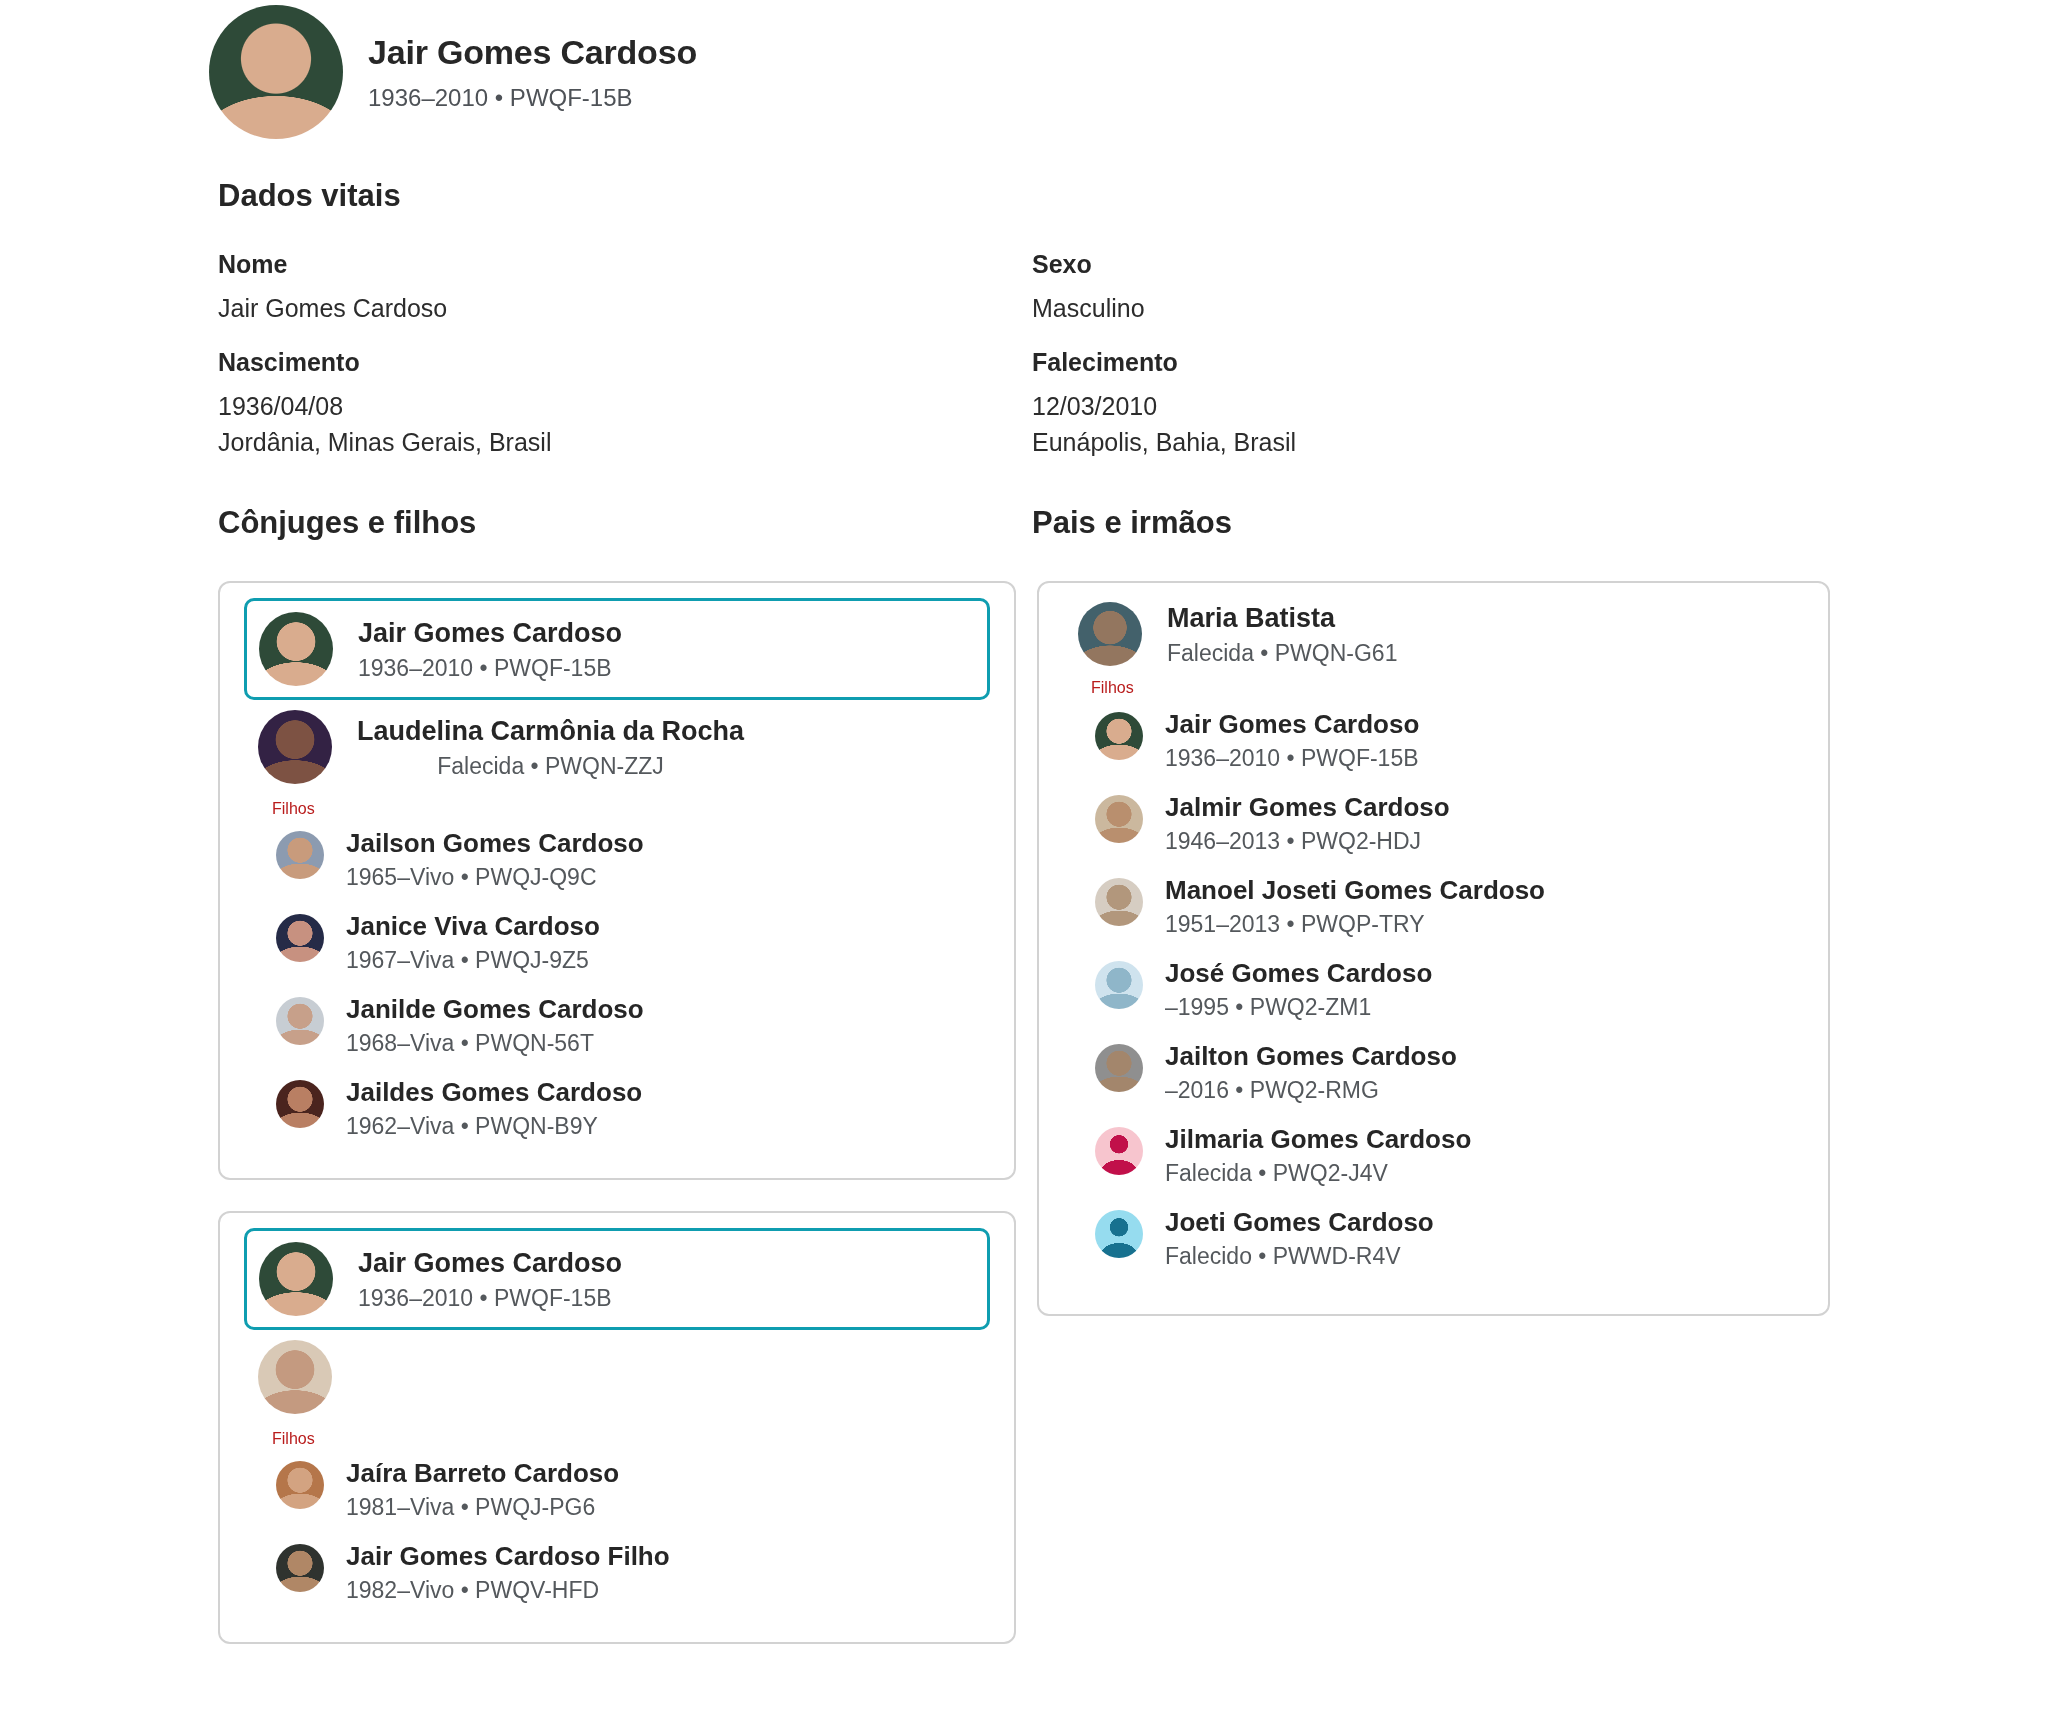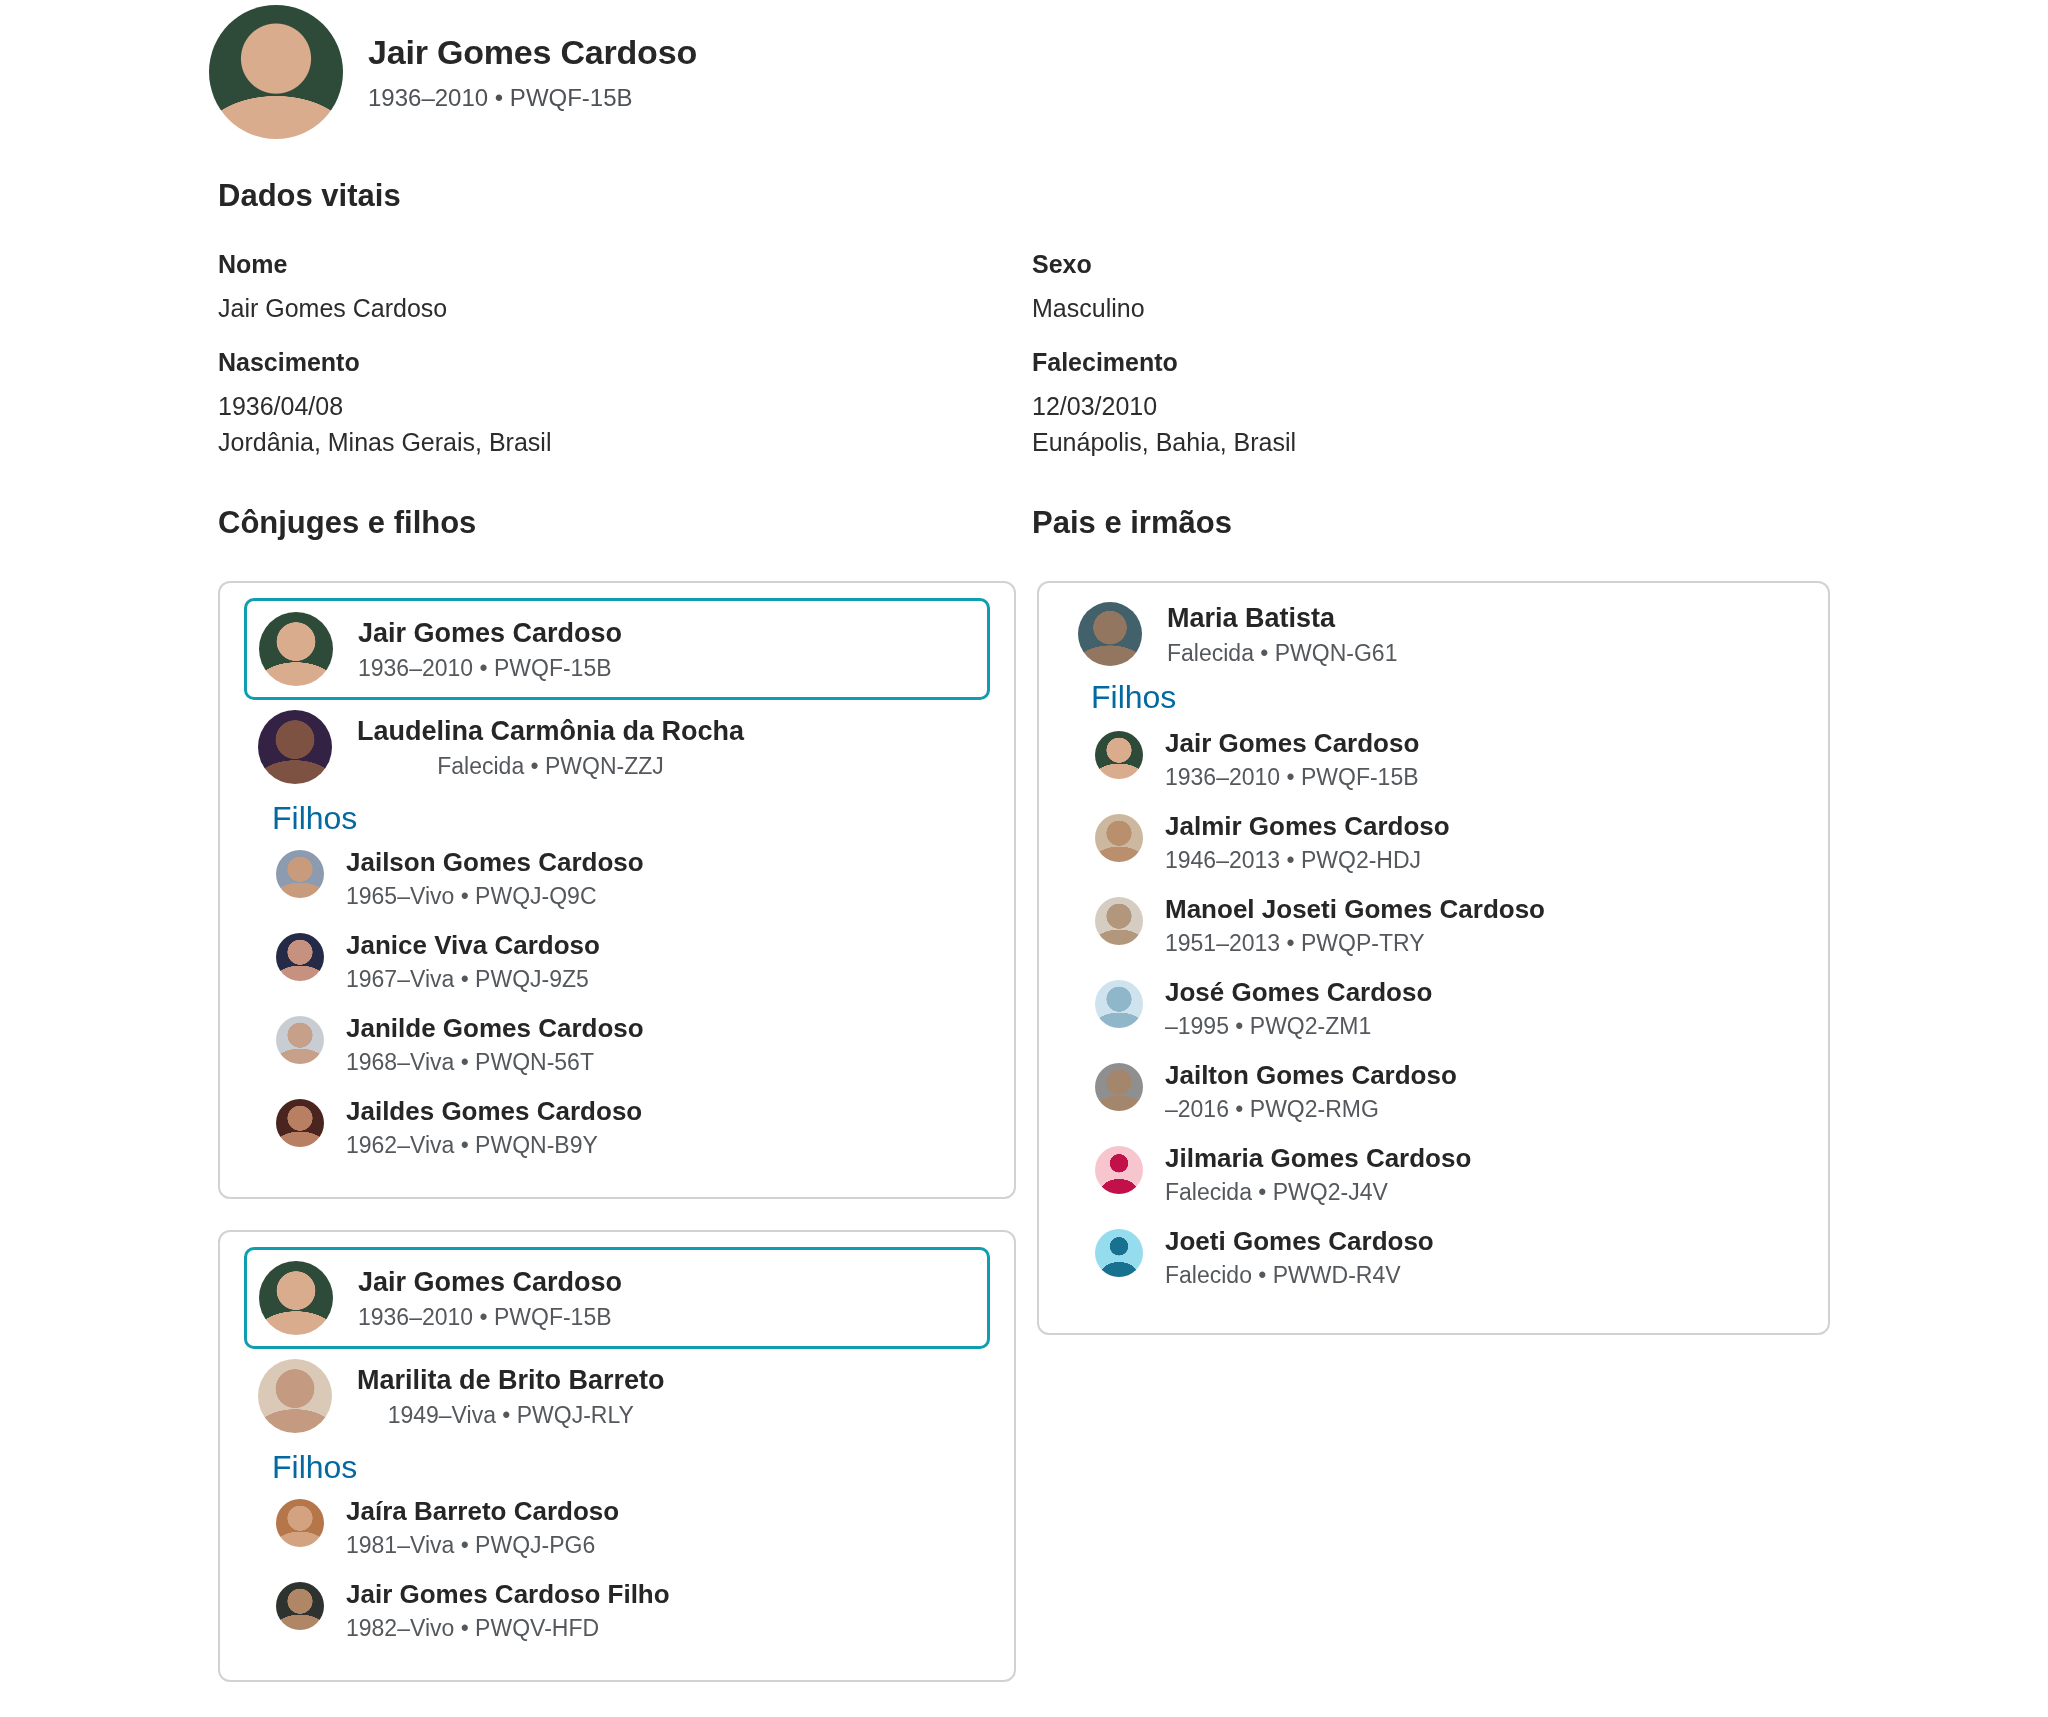--- a/index.html
+++ b/index.html
@@ -70,21 +70,21 @@
     padding: 11px 12px; margin-bottom: 9px;
   }
 
   .prow { display: flex; align-items: center; gap: 25px; cursor: pointer; }
   .prow.indent { margin-left: 14px; margin-top: 10px; text-align: center; }
   .col-right .prow.parent { margin-left: 15px; margin-bottom: 13px; }
   .ptext { display: flex; flex-direction: column; gap: 7px; }
   .pname { font-size: 27px; font-weight: bold; color: #262626; line-height: 30px; }
   .pdetail { font-size: 23px; color: #54585c; line-height: 26px; }
 
-  .children-label { font-size: 32px; color: #0369a1; margin: 16px 0 10px 28px; }
+  .children-label { font-size: 16px; color: #b91c1c; margin: 16px 0 10px 28px; }
   .col-right .children-label { margin: 8px 0 12px 28px; }
 
   .crow { display: flex; align-items: flex-start; gap: 22px; margin-left: 32px; height: 83px; cursor: pointer; }
   .crow .avatar { margin-top: 3px; }
   .crow .pname { font-size: 26px; line-height: 30px; }
   .crow .pdetail { font-size: 23px; line-height: 26px; }
   .crow .ptext { gap: 6px; }
 </style>
 </head>
 <body>
@@ -179,24 +179,20 @@
         <div class="prow">
           <span class="avatar av74 photo" style="--abg: #2e4a38; --askin: #d9ac8e;"></span>
           <span class="ptext">
             <span class="pname">Jair Gomes Cardoso</span>
             <span class="pdetail">1936–2010 • PWQF-15B</span>
           </span>
         </div>
       </div>
       <div class="prow indent">
         <span class="avatar av74 photo" style="--abg: #d9c9b6; --askin: #c49a80;"></span>
-        <span class="ptext">
-          <span class="pname">Marilita de Brito Barreto</span>
-          <span class="pdetail">1949–Viva • PWQJ-RLY</span>
-        </span>
       </div>
       <div class="children-label">Filhos</div>
       <div class="crow">
         <span class="avatar av48 photo" style="--abg: #b5764a; --askin: #d3a381;"></span>
         <span class="ptext">
           <span class="pname">Jaíra Barreto Cardoso</span>
           <span class="pdetail">1981–Viva • PWQJ-PG6</span>
         </span>
       </div>
       <div class="crow">

